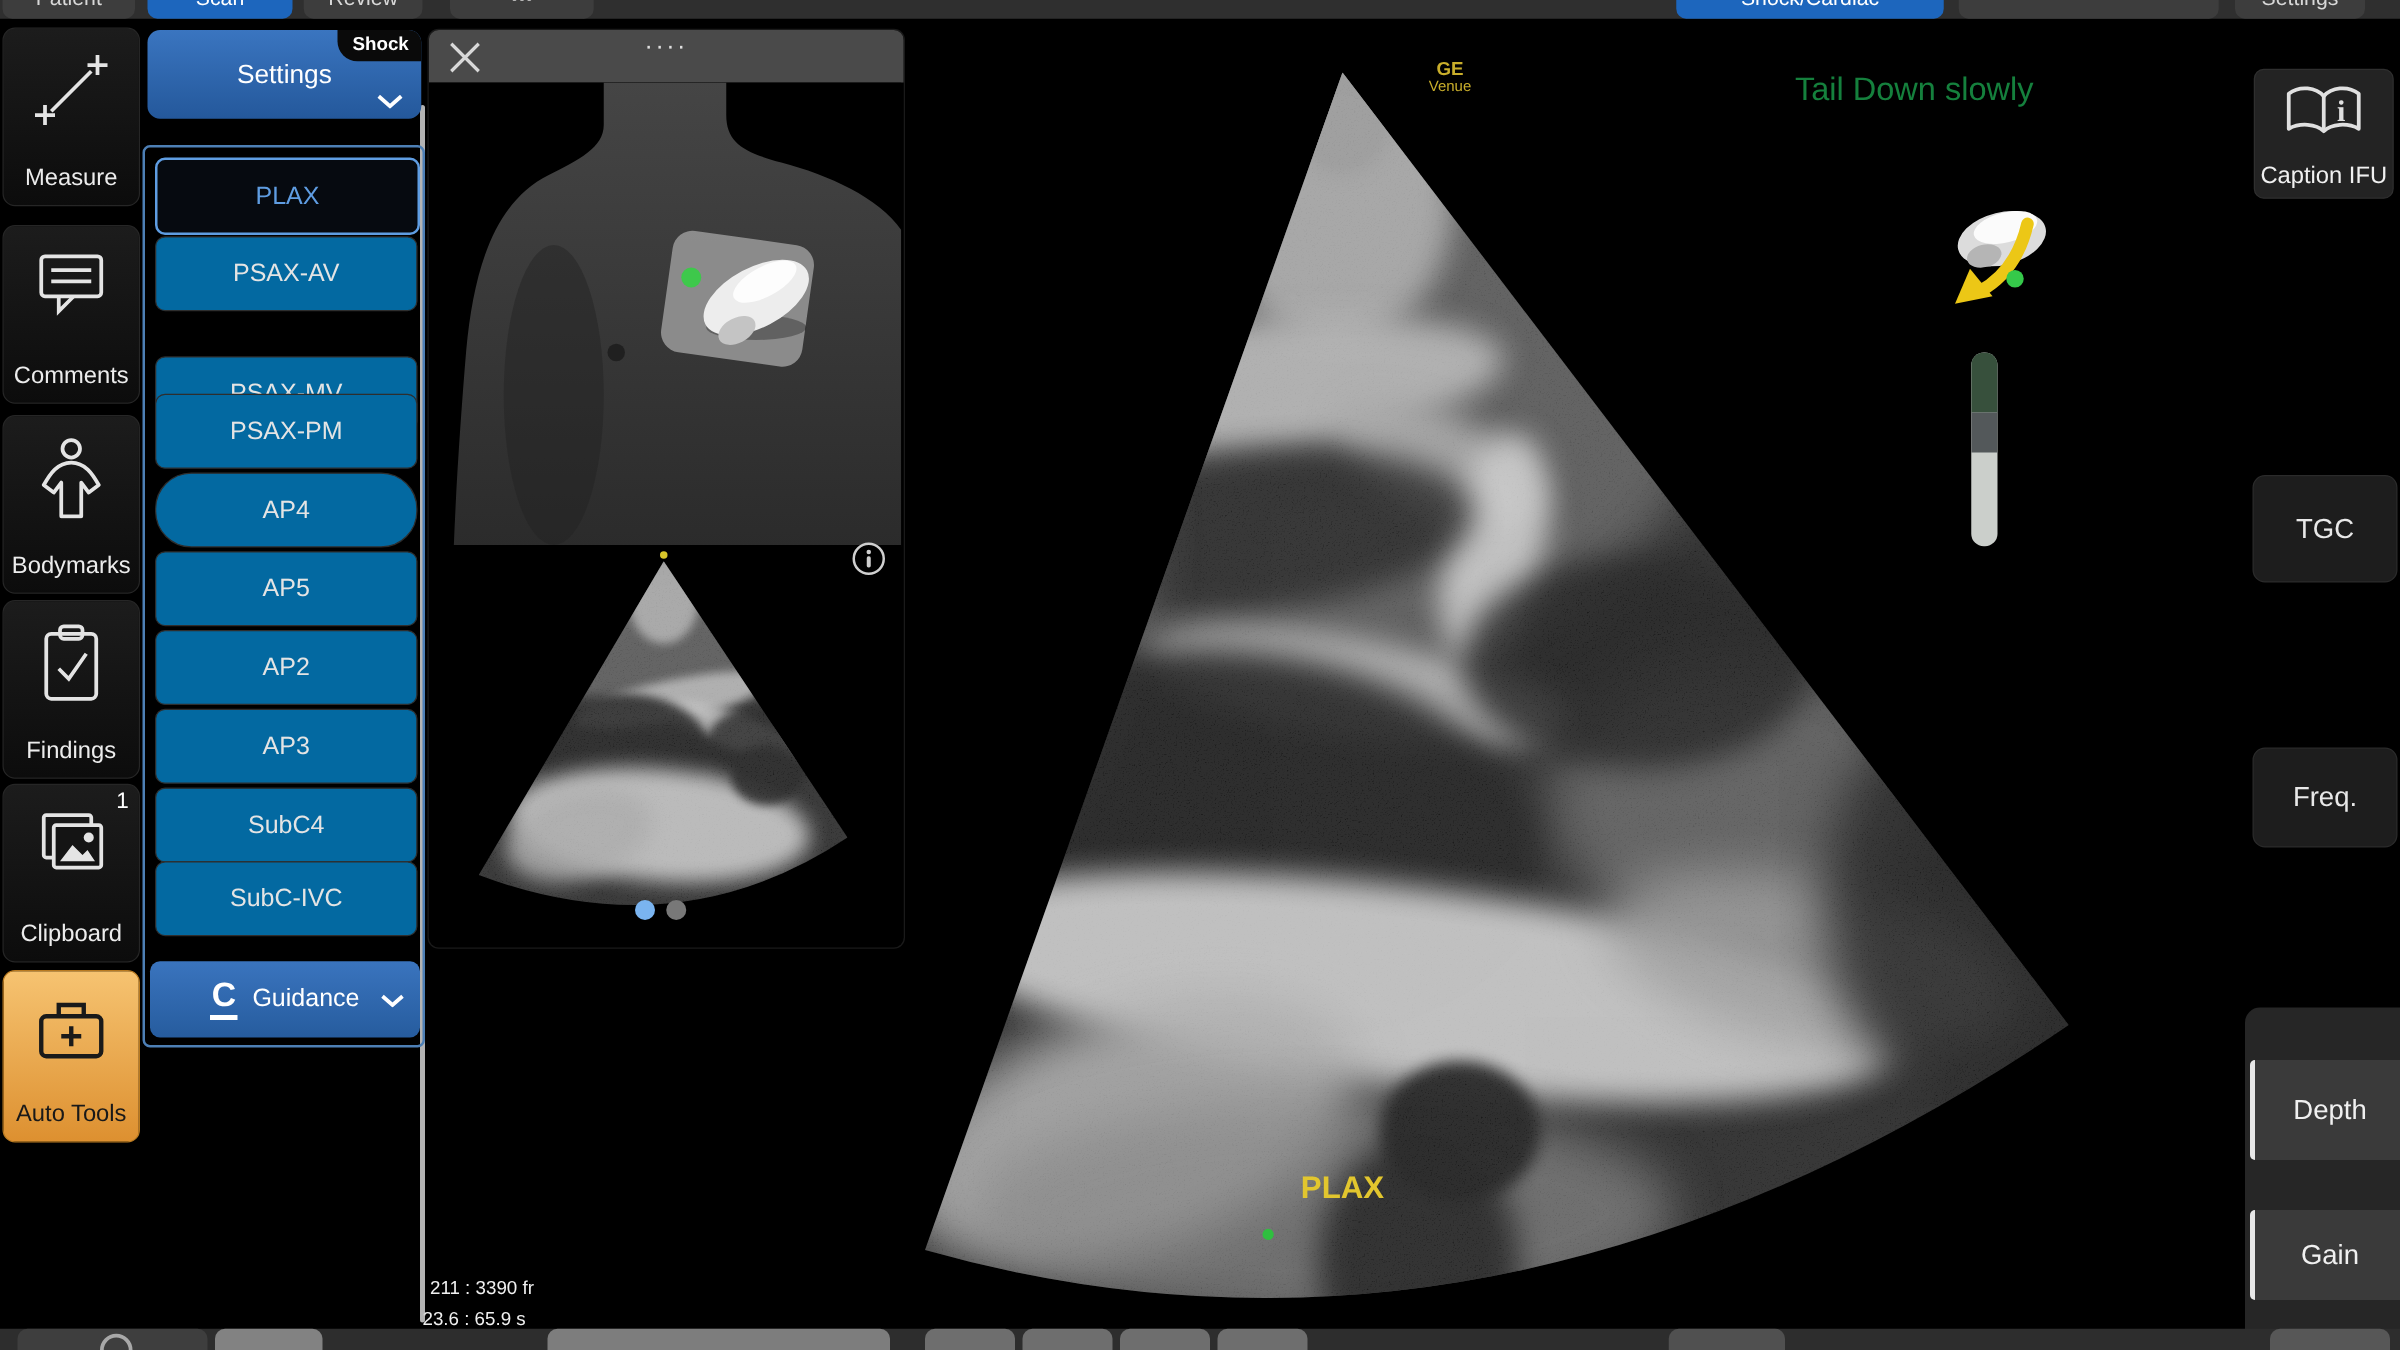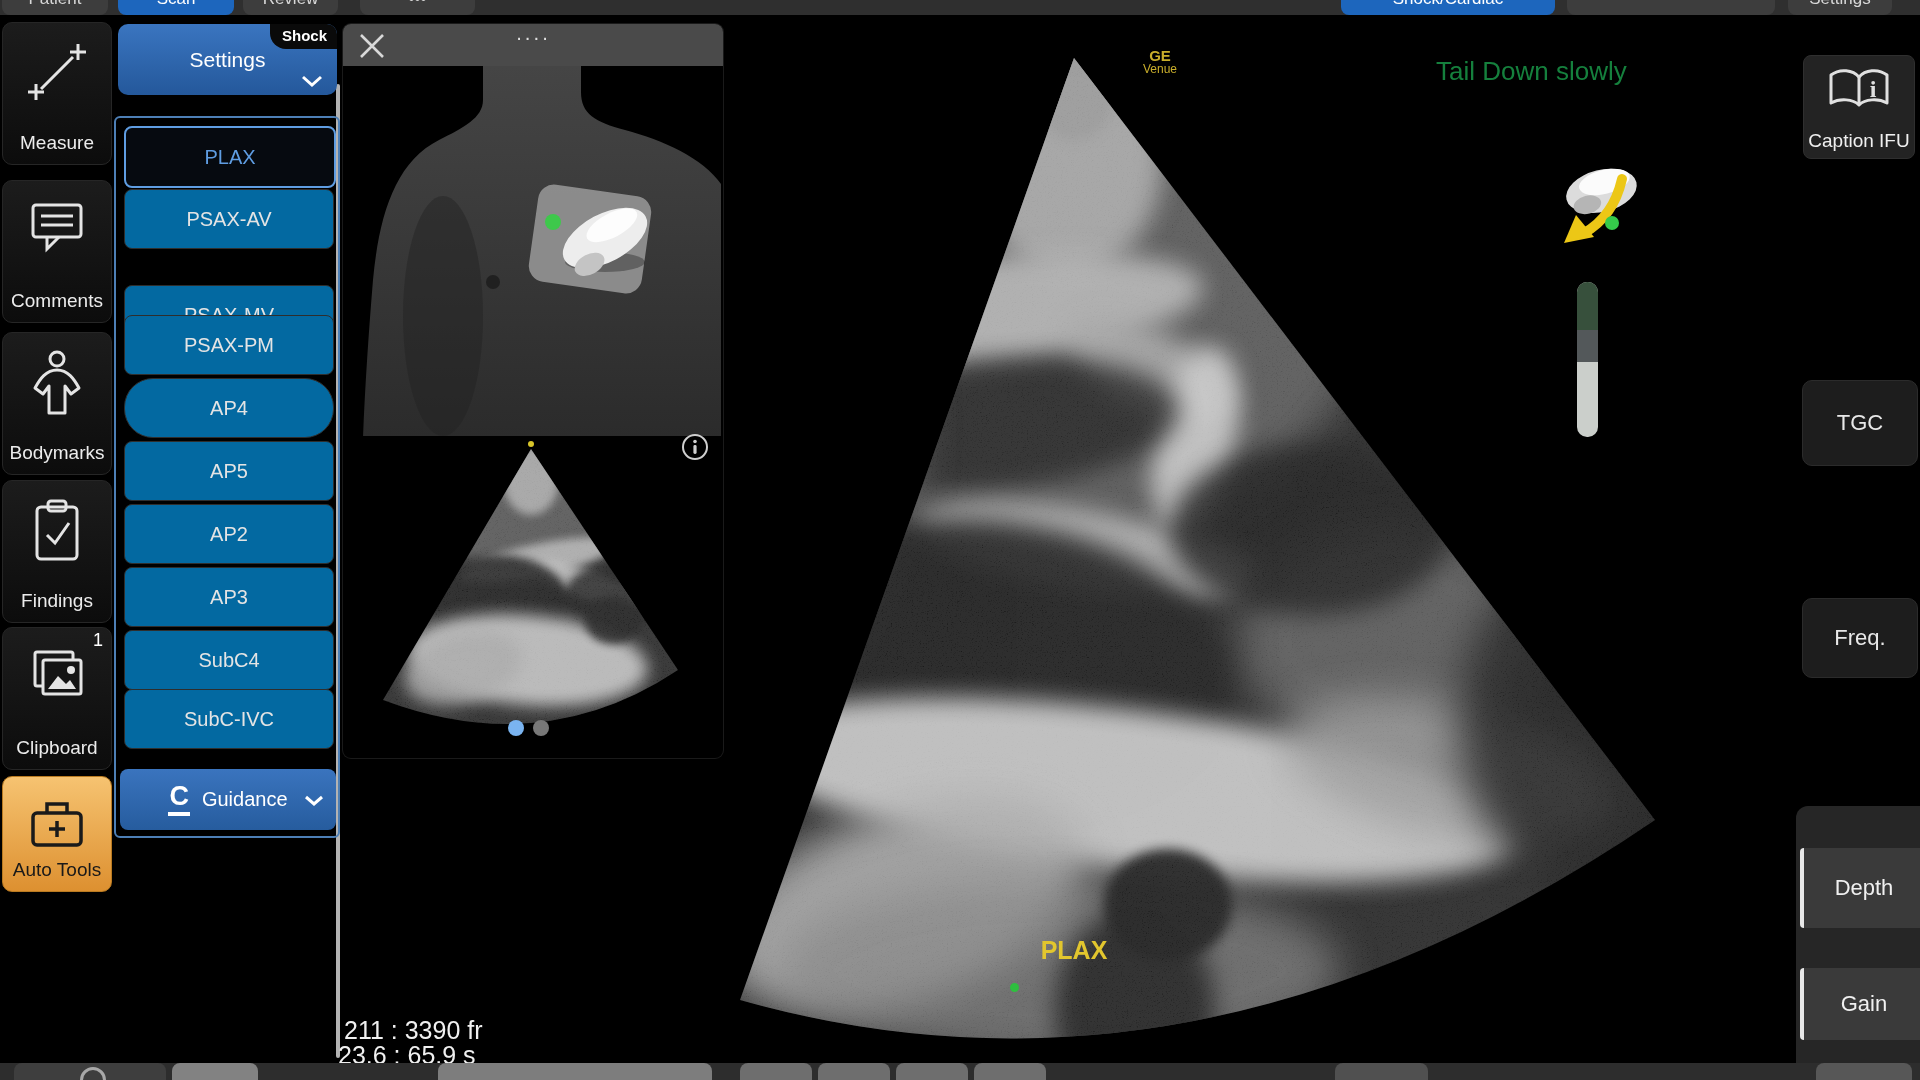--- a/index.html
+++ b/index.html
@@ -48,21 +48,21 @@
       z-index:19;opacity:.85;}
   .pagdot{position:absolute;width:16px;height:16px;border-radius:50%;}
   
   #brand{position:absolute;left:1128px;top:48px;width:64px;text-align:center;color:#c9ae2b;z-index:10;}
   #brand .l1{font-size:15px;font-weight:bold;line-height:15px;}
   #brand .l2{font-size:12px;line-height:13px;}
   #instruction{position:absolute;left:1436px;top:56px;width:300px;text-align:left;font-size:26px;color:#15803d;z-index:10;}
   #plaxLabel{position:absolute;left:1024px;top:936px;width:100px;text-align:center;font-size:25px;font-weight:bold;
       color:#e2c62e;z-index:10;}
   #greenDot{position:absolute;left:1010px;top:983px;width:9px;height:9px;border-radius:50%;background:#2fbf3f;z-index:10;}
-  #statusLines{position:absolute;left:344px;top:1018px;z-index:10;color:#f0f0f0;font-size:25px;line-height:25px;}
+  #statusLines{position:absolute;left:344px;top:1018px;z-index:10;color:#f0f0f0;font-size:15px;line-height:25px;}
   
   .rbtn{position:absolute;background:#1d1d1d;border:1px solid #2b2b2b;border-radius:10px;display:flex;
       align-items:center;justify-content:center;font-size:22px;color:#e8e8e8;z-index:10;}
   #captionIfu{position:absolute;left:1803px;top:55px;width:112px;height:104px;background:#232323;border:1px solid #2f2f2f;
       border-radius:8px;display:flex;flex-direction:column;align-items:center;justify-content:flex-end;
       padding-bottom:6px;box-sizing:border-box;z-index:10;}
   #captionIfu svg{position:absolute;top:8px;}
   #captionIfu .lbl{font-size:19px;color:#f0f0f0;}
   #dgGroup{position:absolute;left:1796px;top:806px;width:124px;height:274px;background:#262626;
       border-radius:12px 0 0 12px;z-index:9;}
@@ -205,21 +205,21 @@
     <span class="badge1">1</span>
     <svg width="64" height="66" viewBox="0 0 64 66">
       <rect x="10" y="8" width="38" height="34" rx="2" fill="none" stroke="#e4e4e4" stroke-width="3"></rect>
       <rect x="18" y="16" width="38" height="34" rx="2" fill="#141414" stroke="#e4e4e4" stroke-width="3"></rect>
       <circle cx="46" cy="26" r="4" fill="#e4e4e4"></circle>
       <path d="M23 45 L33 32 L41 40 L45 36 L51 45 Z" fill="#e4e4e4"></path>
     </svg>
     <span class="raillabel">Clipboard</span>
   </div>
 
-  <div class="railbtn orange" style="top:776px;height:116px;">
+  <div class="railbtn orange" style="top:776px;height:138px;">
     <svg width="64" height="60" viewBox="0 0 64 60">
       <rect x="8" y="20" width="48" height="32" rx="4" fill="none" stroke="#1a1a1a" stroke-width="3.5"></rect>
       <path d="M22 20 V11 H42 V20" fill="none" stroke="#1a1a1a" stroke-width="3.5"></path>
       <path d="M32 28 V44 M24 36 H40" stroke="#1a1a1a" stroke-width="3.5"></path>
     </svg>
     <span class="raillabel">Auto Tools</span>
   </div>
 
   <div id="cardiacBtn">
     <span>Settings</span>

